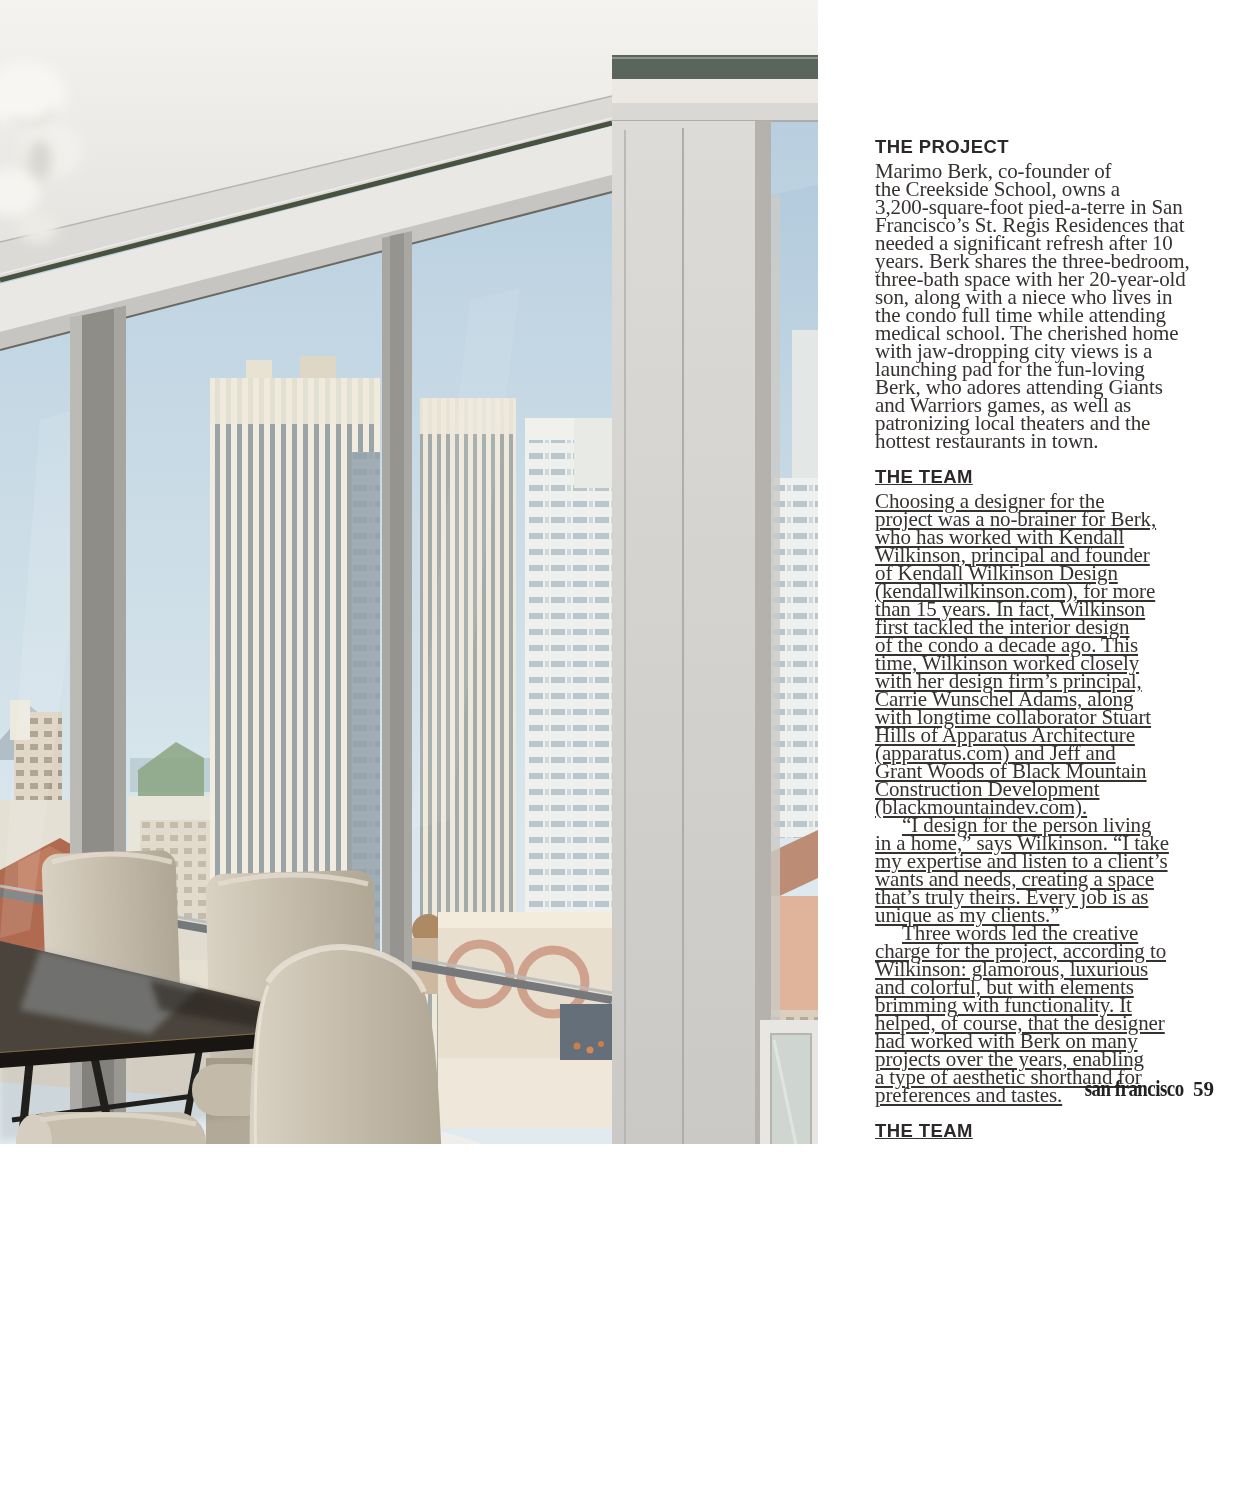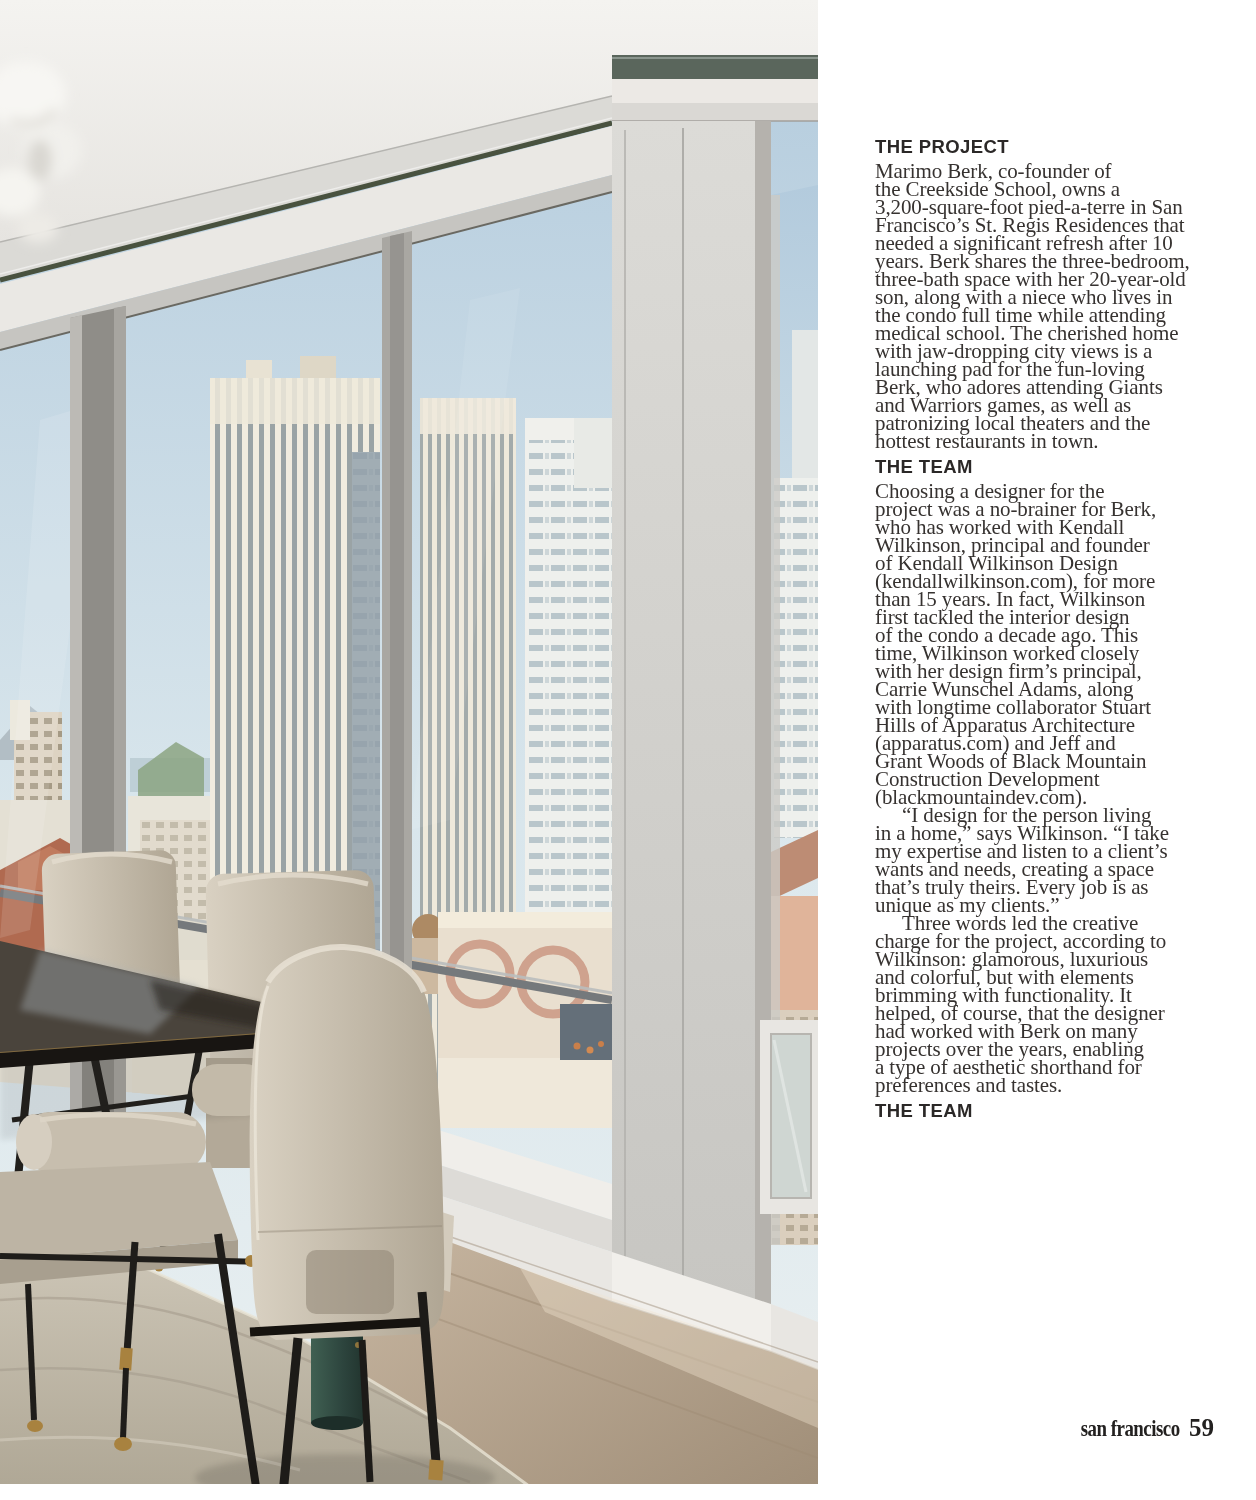--- a/index.html
+++ b/index.html
@@ -1,31 +1,31 @@
 <!DOCTYPE html>
 <html><head>
 <meta charset="utf-8">
 <style>
   html,body{margin:0;padding:0;background:#ffffff;}
-  .page{position:relative;width:1256px;height:1484px;background:#ffffff;overflow:hidden;
+  .page{position:relative;width:1256px;height:1144px;background:#ffffff;overflow:hidden;
         font-family:"Liberation Serif", serif;}
   .photo-wrap{position:absolute;left:0;top:0;width:818px;height:1500px;}
   .article{position:absolute;left:875px;top:136px;width:302px;color:#363230;}
   .section{margin:0;}
-  .section + .section{margin-top:6px;}
+  .section + .section{margin-top:16px;text-decoration:underline;}
   .section-heading{font-family:"Liberation Sans", sans-serif;font-weight:700;
         font-size:18.5px;line-height:22px;letter-spacing:.4px;color:#2b2827;margin:0 0 4px 0;}
   .body-par{font-family:"Liberation Serif", serif;font-size:21px;line-height:18px;
         letter-spacing:-0.1px;margin:0;white-space:pre;color:#363230;}
   .body-par.indent{text-indent:27px;}
   .folio{position:absolute;right:42px;bottom:42px;display:flex;align-items:baseline;gap:9px;
         color:#232120;}
   .folio .mag{font-family:"Liberation Serif", serif;font-weight:700;font-size:23px;
         letter-spacing:-0.6px;display:inline-block;transform:scaleX(.82);transform-origin:100% 50%;}
-  .folio .num{font-family:"Liberation Serif", serif;font-weight:700;font-size:25px;}
+  .folio .num{font-family:"Liberation Serif", serif;font-weight:700;font-size:21px;}
 </style>
 </head>
 <body>
 
 <div class="page">
 
   <div class="photo-wrap">
     <svg width="818" height="1500" viewBox="0 0 818 1500" xmlns="http://www.w3.org/2000/svg" aria-hidden="true">
       <defs>
         <linearGradient id="sky" x1="0" y1="0" x2="0" y2="1">

